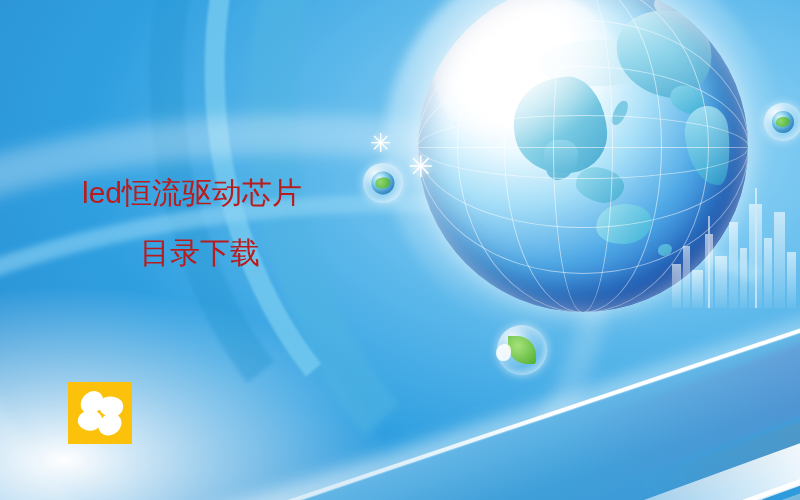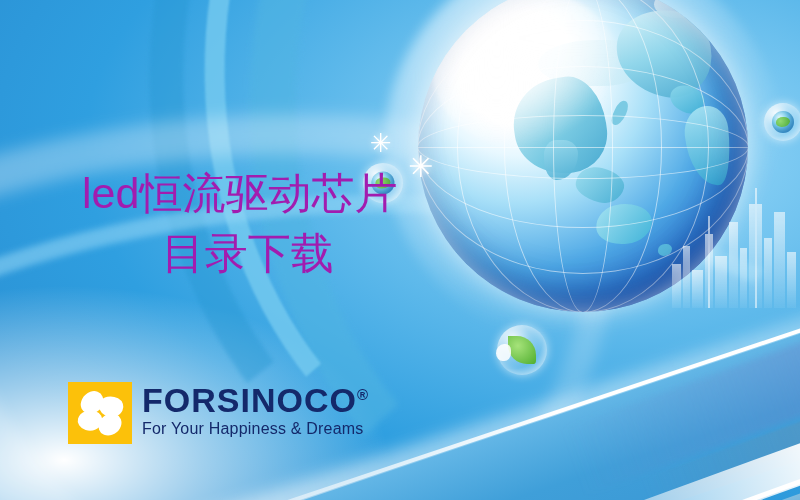--- a/index.html
+++ b/index.html
@@ -164,21 +164,21 @@
   .leaf::after{content:"";position:absolute;left:-42%;top:28%;width:52%;height:60%;
     background:rgba(255,255,255,.85);border-radius:60% 40% 50% 50%;}
 
   
   #ribbons{position:absolute;inset:0;overflow:hidden;pointer-events:none;}
   .band{position:absolute;transform-origin:0 0;}
 
   
   #headline{
     position:absolute;left:82px;top:163px;z-index:40;
-    color:#a21caf;font-size:43px;line-height:60px;letter-spacing:0px;
+    color:#b91c1c;font-size:30px;line-height:60px;letter-spacing:0px;
     white-space:nowrap;
   }
   #headline .l2{display:block;padding-left:16px;text-align:center;}
 
   
   #logo{position:absolute;left:68px;top:382px;z-index:40;display:flex;align-items:flex-start;}
   #logo-mark{
     position:relative;width:64px;height:62px;background:#fcc10a;flex:0 0 auto;
   }
   #logo-mark span{position:absolute;background:#ffffff;}
@@ -297,21 +297,15 @@
     <span class="l2">目录下载</span>
   </div>
 
   <div id="logo">
     <div id="logo-mark">
       <span class="pet pet1"></span>
       <span class="pet pet2"></span>
       <span class="pet pet3"></span>
       <span class="pet pet4"></span>
     </div>
-    <div id="logo-text">
-      <div id="logo-name">
-        <span>FORSINOCO</span><span id="logo-reg">®</span>
-      </div>
-      <div id="logo-tagline">For Your Happiness &amp; Dreams</div>
-    </div>
   </div>
 
 </div>
 
 </body></html>

